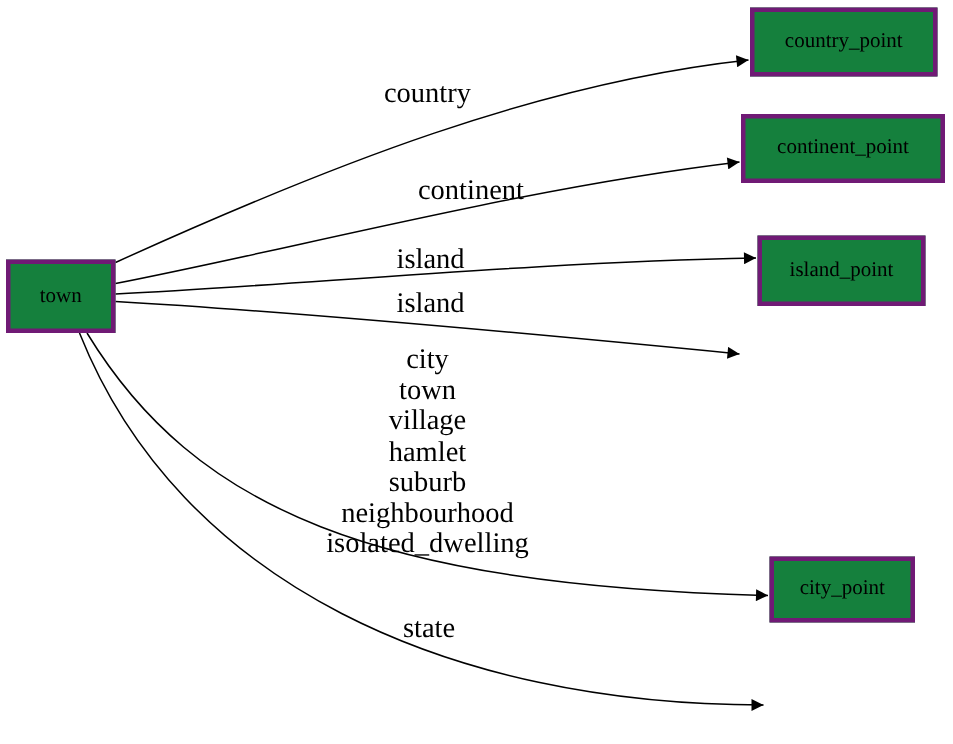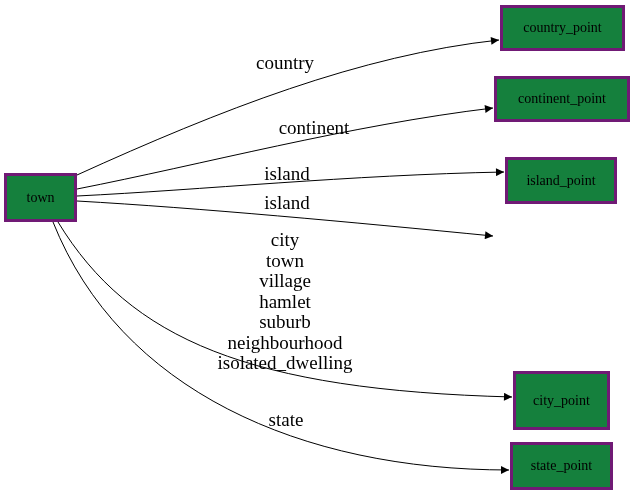--- a/index.html
+++ b/index.html
@@ -31,21 +31,21 @@
     align-items: center;
     justify-content: center;
     font-size: 14px;
     white-space: nowrap;
   }
   .node-place          { left: 4px;   top: 173px; width: 73px;  height: 49px; }
   .node-country-point  { left: 500px; top: 5px;   width: 125px; height: 46px; }
   .node-continent-point{ left: 494px; top: 76px;  width: 136px; height: 46px; text-align: center; }
   .node-island-point   { left: 505px; top: 157px; width: 112px; height: 47px; }
   .node-island-polygon { left: 494px; top: 220px; width: 135px; height: 48px; }
-  .node-city-point     { left: 513px; top: 371px; width: 97px;  height: 59px; }
+  .node-city-point     { left: 513px; top: 371px; width: 97px;  height: 44px; }
   .node-state-point    { left: 510px; top: 442px; width: 103px; height: 48px; }
   .edge-label {
     position: absolute;
     transform: translate(-50%, -50%);
     font-size: 19px;
     line-height: 20.5px;
     text-align: center;
     white-space: pre-line;
   }
   .el-0 { left: 285px; top: 63px; }
@@ -74,21 +74,20 @@
         <path d="M58,222 C130,340 250,390 512,397" class="edge-path" marker-end="url(#arrowhead)" stroke="#000000"></path>
         <path d="M53,222 C120,390 300,470 509,470" class="edge-path" marker-end="url(#arrowhead)" stroke="#000000"></path>
       </g>
   </svg>
 
   <div class="node node-place">town</div>
   <div class="node node-country-point">country_point</div>
   <div class="node node-continent-point">continent_point</div>
   <div class="node node-island-point">island_point</div>
   <div class="node node-city-point">city_point</div>
-  <div class="node node-state-point">state_point</div>
 
   <div class="edge-label el-0">country</div>
   <div class="edge-label el-1">continent</div>
   <div class="edge-label el-2">island</div>
   <div class="edge-label el-3">island</div>
   <div class="edge-label el-4">city
 town
 village
 hamlet
 suburb

